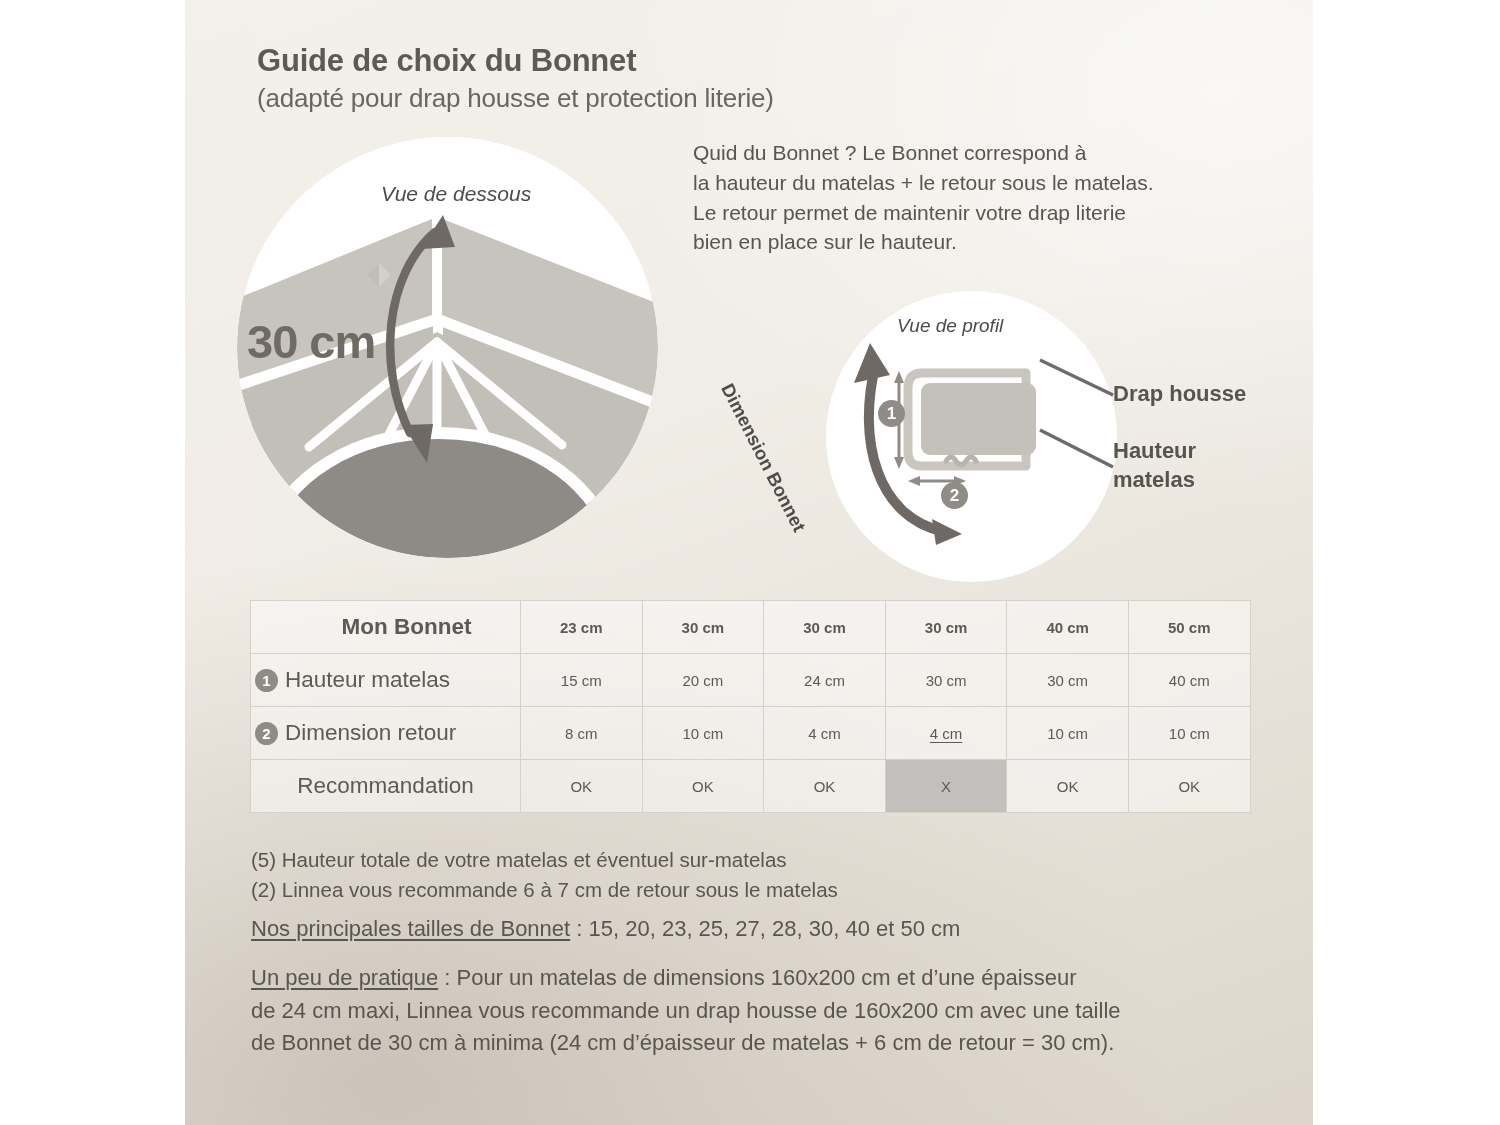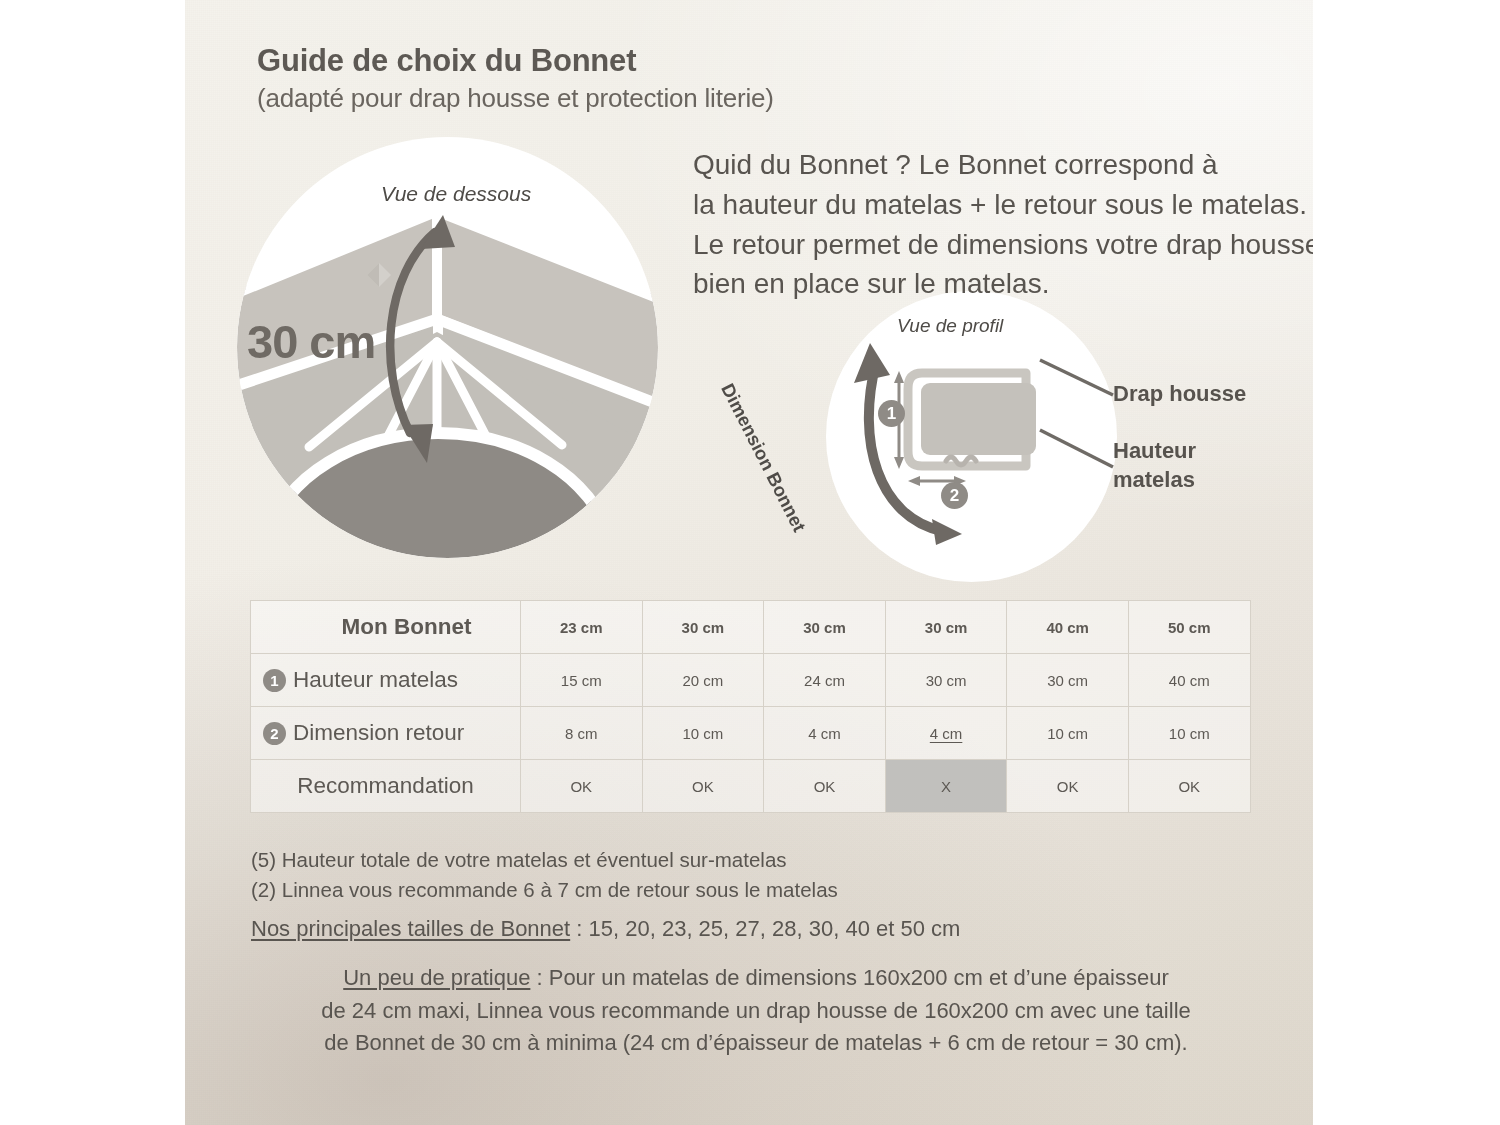--- a/index.html
+++ b/index.html
@@ -49,22 +49,22 @@
     font-size: 31px; font-weight: bold; color: #5d5954;
     letter-spacing: -0.2px; line-height: 1.22;
   }
   .title-2 {
     font-size: 26px; font-weight: normal; color: #6a655f;
     letter-spacing: -0.2px; line-height: 1.25; margin-top: 2px;
   }
 
   
   #intro {
-    position: absolute; left: 508px; top: 145px; width: 580px;
-    font-size: 28px; color: #58544f; line-height: 1.42; z-index: 4;
+    position: absolute; left: 508px; top: 138px; width: 580px;
+    font-size: 21px; color: #58544f; line-height: 1.42; z-index: 4;
   }
   #intro div { white-space: nowrap; }
 
   
   .circle {
     position: absolute; border-radius: 50%;
     background: #ffffff; z-index: 2; overflow: hidden;
   }
   #circle-bottom { left: 52px;  top: 137px; width: 421px; height: 421px; }
   #circle-side   { left: 641px; top: 291px; width: 291px; height: 291px; }
@@ -120,21 +120,21 @@
     height: 53px;
     font-size: 15px;
     color: #5d5954;
     text-align: center;
     vertical-align: middle;
     background: rgba(255,255,255,0.26);
   }
   table.guide td.rowhead {
     width: 270px;
     text-align: left;
-    padding-left: 12px;
+    padding-left: 4px;
     font-size: 22.5px;
   }
   table.guide tr.head td { font-weight: bold; text-align: center; }
   table.guide tr.head td.rowhead { padding-left: 42px; }
   table.guide td.val { width: 121.6px; }
   table.guide td.flag-bad { background: #c1c0bd; }
   .uline { text-decoration: underline; text-underline-offset: 3px; }
   .rowhead .badge { margin-right: 7px; position: relative; top: -1px; }
 
   
@@ -144,38 +144,38 @@
   }
   #sizes {
     position: absolute; left: 66px; top: 914px; z-index: 4;
     font-size: 22px; color: #595550; line-height: 1.4; white-space: nowrap;
   }
   #sizes .uline { font-weight: normal; }
   #practice {
     position: absolute; left: 66px; top: 962px; width: 1010px; z-index: 4;
     font-size: 22px; color: #595550; line-height: 1.48;
   }
-  #practice div { white-space: nowrap; text-align: center; }
+  #practice div { white-space: nowrap; }
 </style>
 </head>
 <body>
 
 <div id="page">
   <div id="panel">
 
     <div id="title-block">
       <div class="title-1">Guide de choix du Bonnet</div>
       <div class="title-2">(adapté pour drap housse et protection literie)</div>
     </div>
 
     <div id="intro">
       <div>Quid du Bonnet ? Le Bonnet correspond à</div>
       <div>la hauteur du matelas + le retour sous le matelas.</div>
-      <div>Le retour permet de dimensions votre drap housse</div>
-      <div>bien en place sur le matelas.</div>
+      <div>Le retour permet de maintenir votre drap literie</div>
+      <div>bien en place sur le hauteur.</div>
     </div>
 
     <div id="circle-bottom" class="circle">
       <svg width="421" height="421" viewBox="0 0 421 421">
         <defs>
           <clipPath id="clipCircle1">
               <circle cx="210.5" cy="210.5" r="210.5"></circle>
             </clipPath>
         </defs>
         <g clip-path="url(#clipCircle1)">

